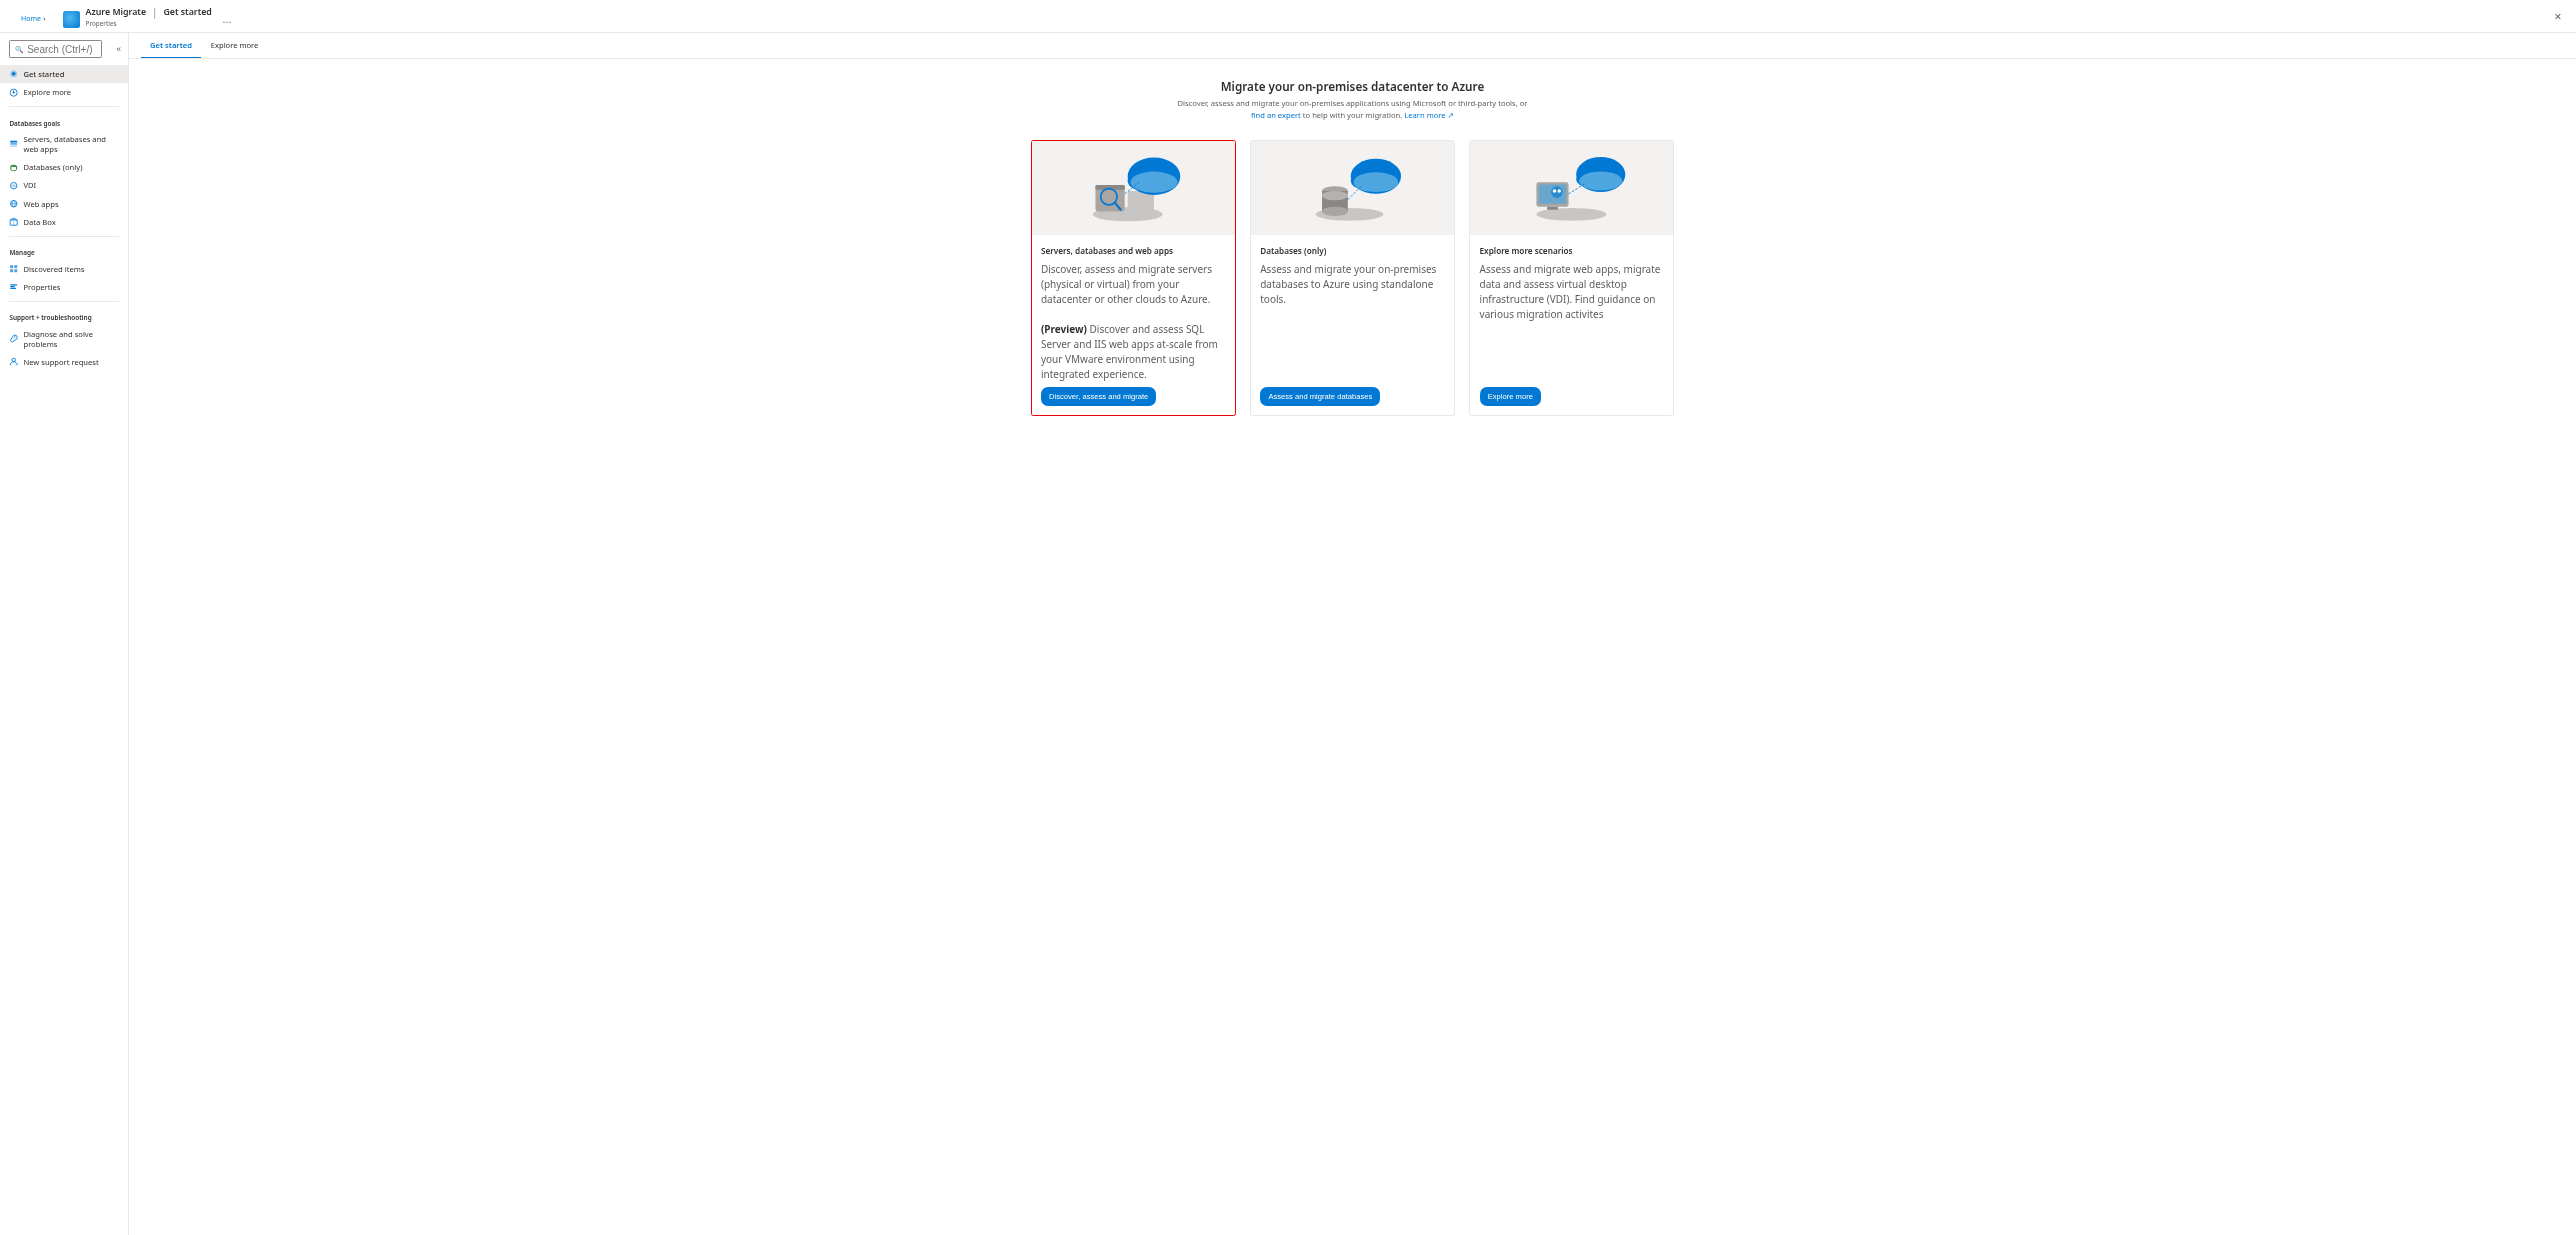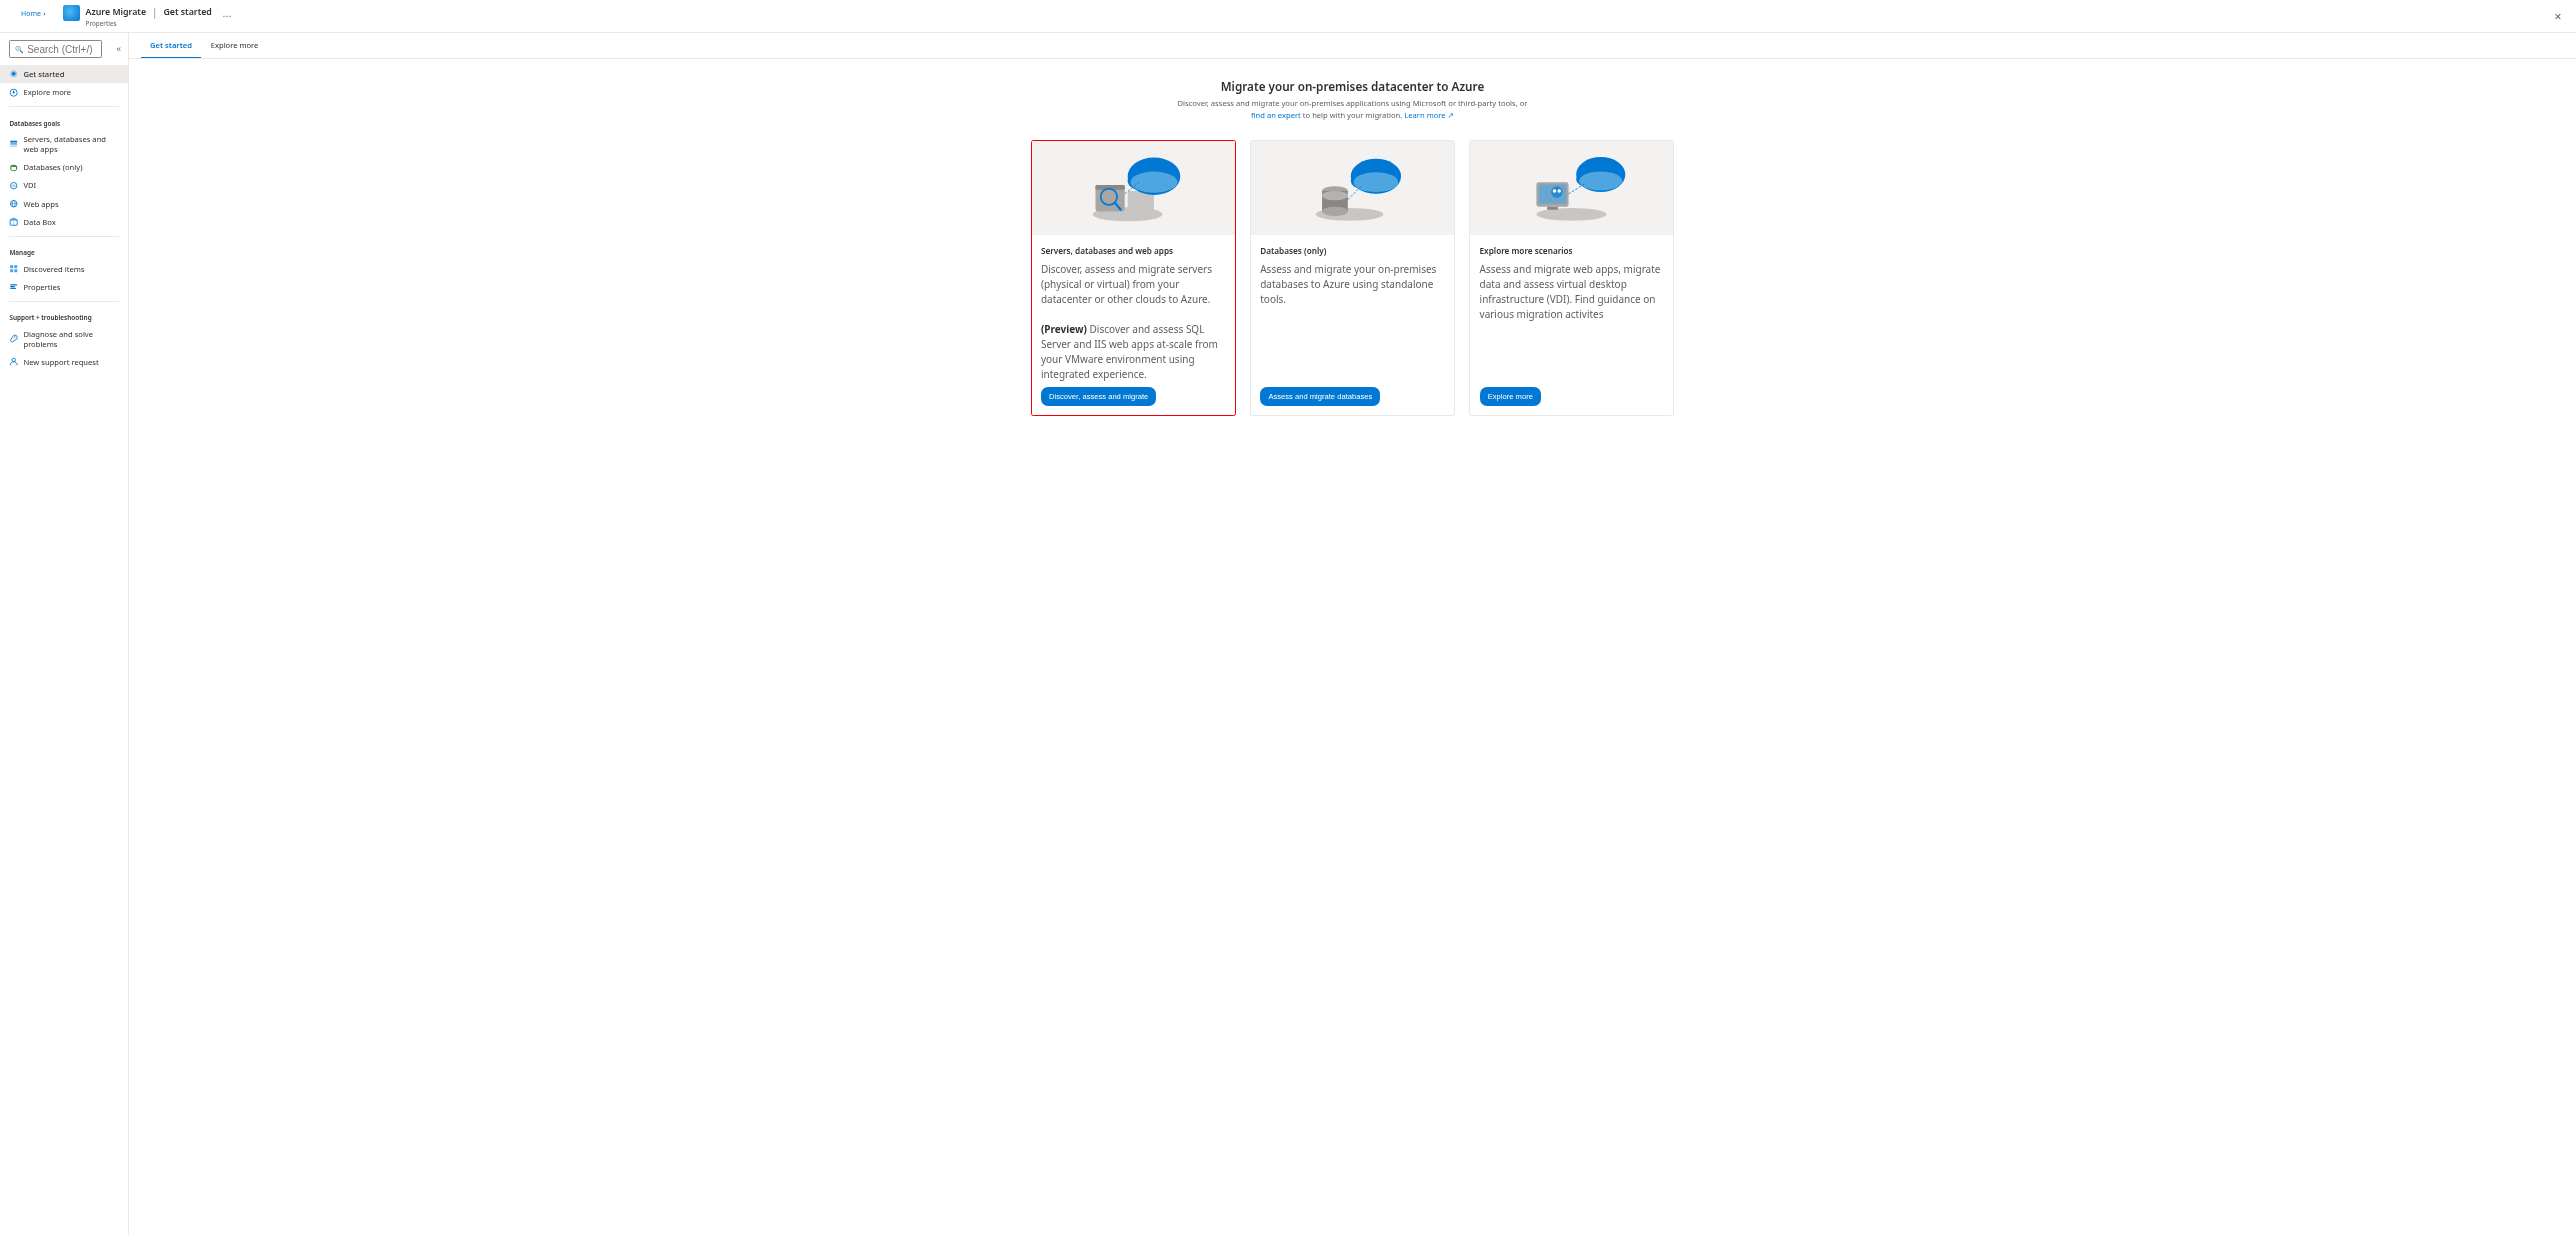--- a/index.html
+++ b/index.html
@@ -3,21 +3,21 @@
   <meta charset="utf-8">
   <style>
     * { box-sizing: border-box; margin: 0; padding: 0; }
     body { font-family: 'Segoe UI', system-ui, sans-serif; font-size: 7.6px; background: #fff; color: #323130; height: 100vh; overflow: hidden; }
 
     
     .top-bar {
       display: flex; align-items: center; justify-content: space-between;
       padding: 4.7px 9.4px; border-bottom: 0.6px solid #e8e8e8; min-height: 28px;
     }
-    .top-bar-left { display: flex; align-items: flex-start; gap: 6px; }
+    .top-bar-left { display: flex; align-items: flex-end; gap: 6px; }
     .app-icon {
       width: 16.4px; height: 16.4px;
       background: radial-gradient(circle at 40% 40%, #50b8f0, #0078d4);
       border-radius: 2.3px; flex-shrink: 0;
     }
     .app-title { font-size: 8.8px; font-weight: 600; color: #323130; }
     .app-subtitle { font-size: 6.4px; color: #605e5c; }
     .separator { color: #605e5c; font-size: 10.5px; font-weight: 300; margin: 0 2.3px; }
     .ellipsis-btn { background: none; border: none; cursor: pointer; font-size: 10.5px; color: #605e5c; padding: 2.3px 4.7px; }
     .close-btn { background: none; border: none; cursor: pointer; font-size: 9.4px; color: #605e5c; padding: 2.3px 4.7px; }

